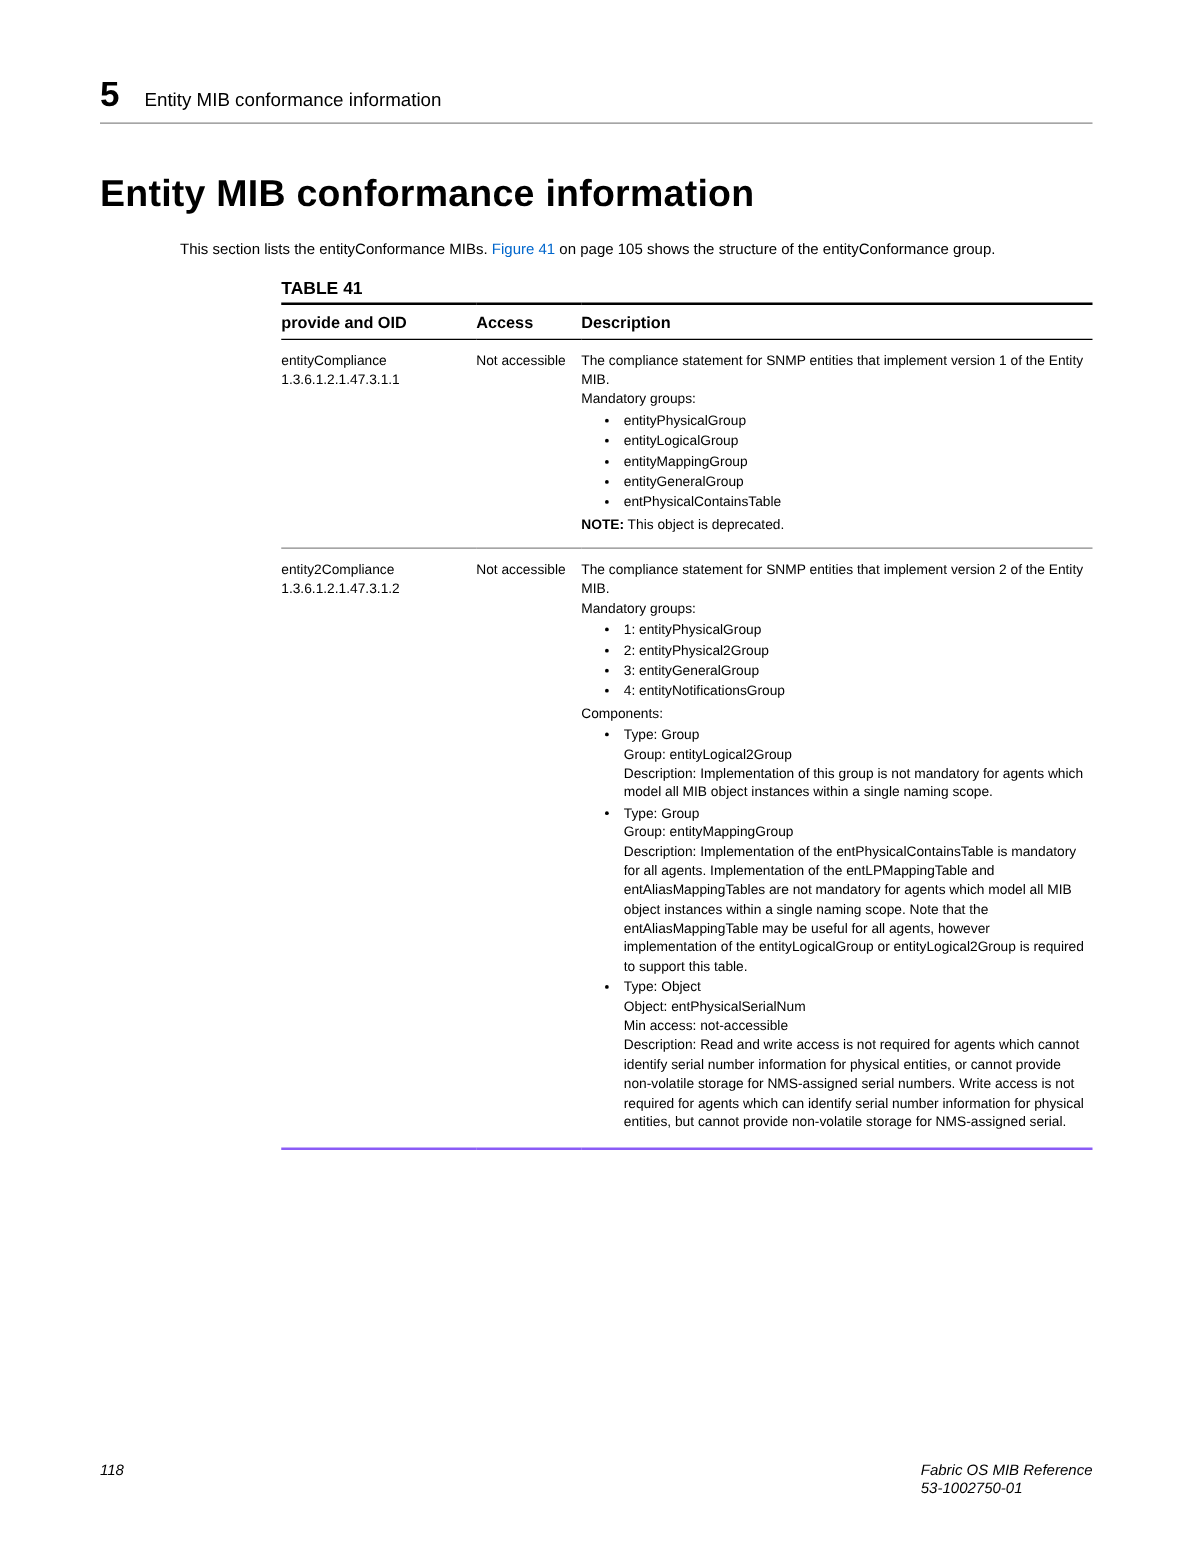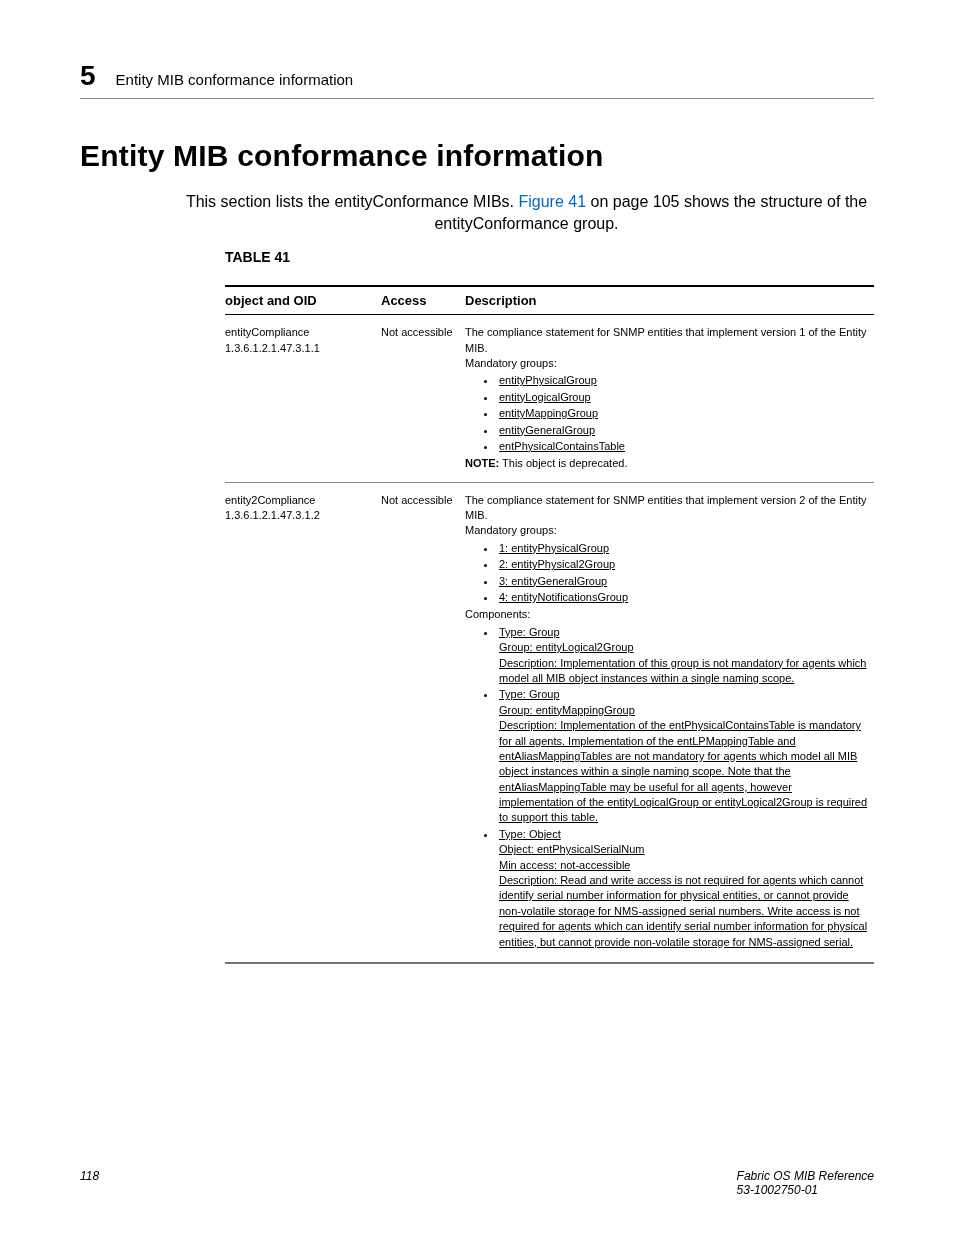--- a/index.html
+++ b/index.html
@@ -33,33 +33,32 @@
     font-family: Arial, sans-serif;
     font-size: 15px;
   }
   .title {
     font-family: "Arial Narrow", Arial, sans-serif;
     font-size: 30px;
     letter-spacing: 0.2px;
     margin-bottom: 18px;
   }
   .body-text {
-    margin-left: 99px;
-    font-size: 16px;
+    margin-left: 64px;
+    font-size: 12px;
     line-height: 1.38;
     margin-bottom: 14px;
-    text-align: center;
   }
   .link { color: #0066cc; }
   .table-caption {
     font-family: "Arial Narrow", Arial, sans-serif;
     font-weight: bold;
     font-size: 14px;
     margin-left: 145px;
-    padding-bottom: 20px;
+    padding-bottom: 4px;
   }
   table {
     margin-left: 145px;
     width: calc(100% - 145px);
     border-collapse: collapse;
     font-size: 13px;
   }
   thead th {
     text-align: left;
     font-family: "Arial Narrow", Arial, sans-serif;
@@ -72,27 +71,27 @@
   }
   thead th:first-child { width: 156px; }
   thead th:nth-child(2) { width: 84px; }
   tbody td {
     vertical-align: top;
     padding: 10px 6px 10px 0;
     border-bottom: 1px solid #888;
     line-height: 1.4;
     font-size: 11px;
   }
-  tbody tr:last-child td { border-bottom: 2px solid #737373; }
+  tbody tr:last-child td { border-bottom: 2px solid #8b5cf6; }
   ul.bullets {
     list-style: disc;
     padding-left: 32px;
     margin: 2px 0;
   }
-  ul.bullets li { padding-left: 2px; margin: 1px 0; text-decoration: underline; }
+  ul.bullets li { padding-left: 2px; margin: 1px 0; }
   .note-label { font-weight: bold; }
   .footer {
     position: absolute;
     bottom: 38px;
     left: 80px;
     right: 80px;
     display: flex;
     justify-content: space-between;
     font-size: 12px;
     font-style: italic;
@@ -112,21 +111,21 @@
 
 <p class="body-text">
   <span>This section lists the entityConformance MIBs. </span><span class="link">Figure 41</span><span> on page 105 shows the structure of the entityConformance group.</span>
 </p>
 
 <div class="table-caption">TABLE 41</div>
 
 <table>
   <thead>
     <tr>
-      <th>object and OID</th>
+      <th>provide and OID</th>
       <th>Access</th>
       <th>Description</th>
     </tr>
   </thead>
   <tbody>
 
     <tr>
       <td>
         <div>entityCompliance</div>
         <div>1.3.6.1.2.1.47.3.1.1</div>

